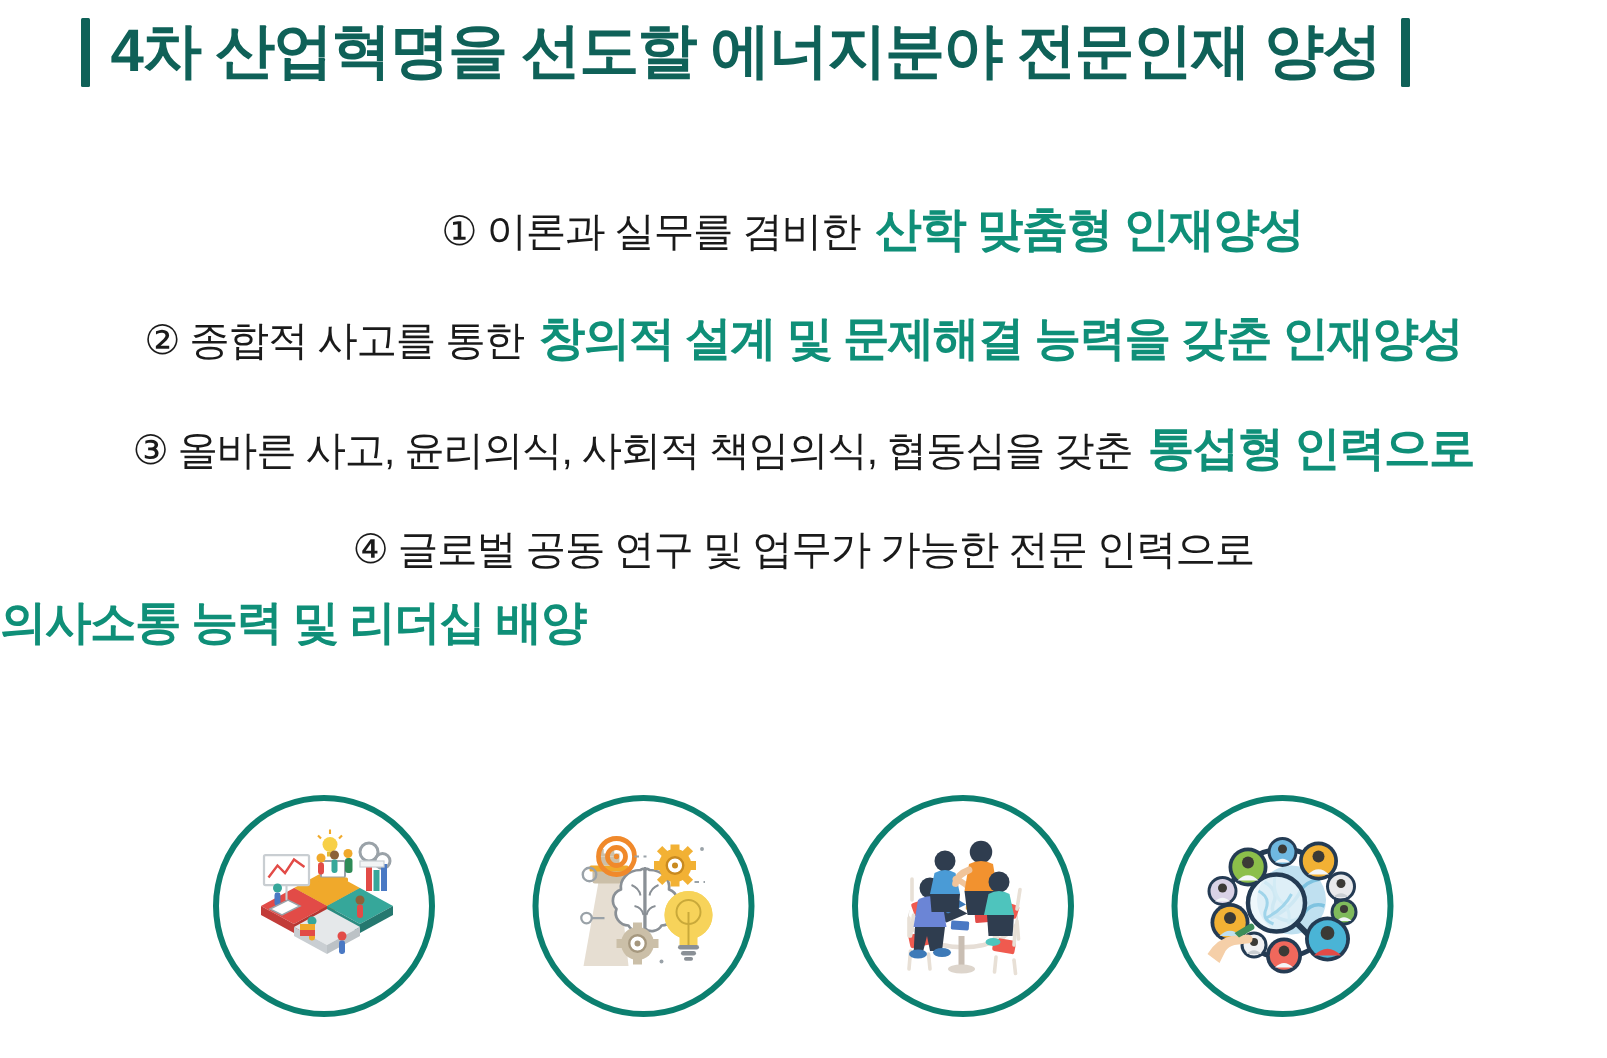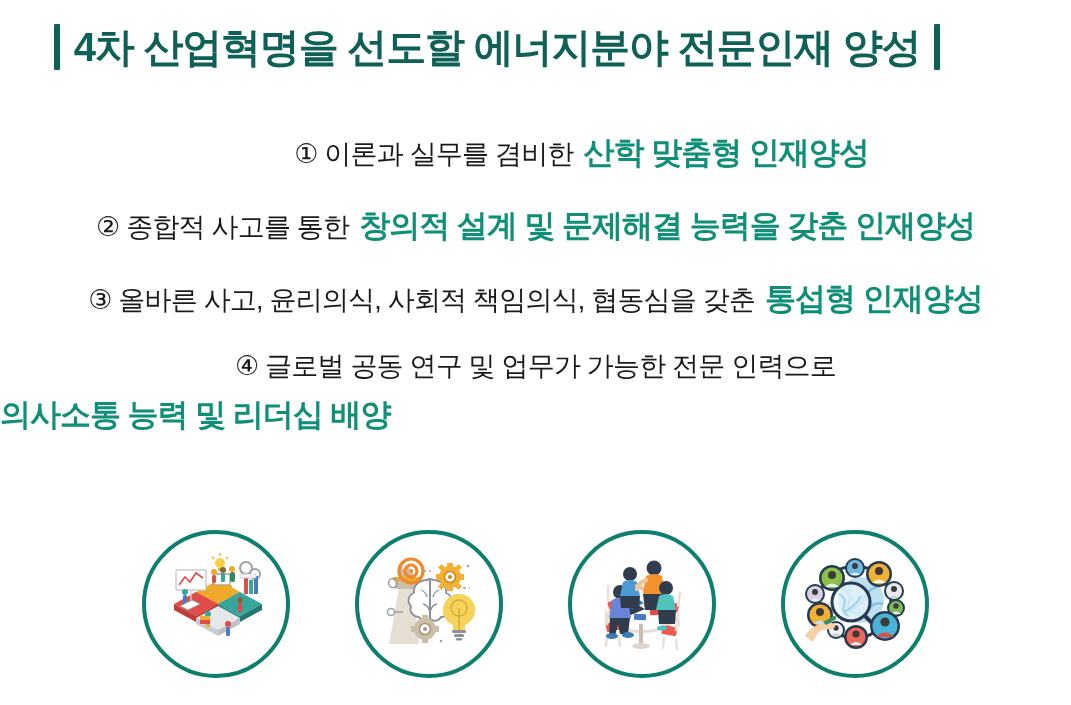--- a/index.html
+++ b/index.html
@@ -26,21 +26,21 @@
   }
 
   
   .title-row {
     position: absolute;
     top: 12px;
     left: 0;
     width: 994px;
     height: 70px;
     display: flex;
-    align-items: center;
+    align-items: flex-start;
     justify-content: center;
     gap: 14px;
   }
   .title-bar {
     width: 6px;
     height: 46px;
     background: #0f6158;
     flex: 0 0 auto;
     border-radius: 1px;
   }
@@ -133,21 +133,21 @@
 
     <div class="line line-1">
       <span class="plain">① 이론과 실무를 겸비한</span><span class="spacer"></span><span class="hl">산학 맞춤형 인재양성</span>
     </div>
 
     <div class="line line-2">
       <span class="plain">② 종합적 사고를 통한</span><span class="spacer"></span><span class="hl">창의적 설계 및 문제해결 능력을 갖춘 인재양성</span>
     </div>
 
     <div class="line line-3">
-      <span class="plain">③ 올바른 사고, 윤리의식, 사회적 책임의식, 협동심을 갖춘</span><span class="spacer"></span><span class="hl">통섭형 인재양성</span>
+      <span class="plain">③ 올바른 사고, 윤리의식, 사회적 책임의식, 협동심을 갖춘</span><span class="spacer"></span><span class="hl">통섭형 인력으로</span>
     </div>
 
     <div class="line line-4">
       <span class="plain">④ 글로벌 공동 연구 및 업무가 가능한 전문 인력으로</span>
     </div>
     <div class="sub-line">
       <span class="hl">의사소통 능력 및 리더십 배양</span>
     </div>
 
   </div>

